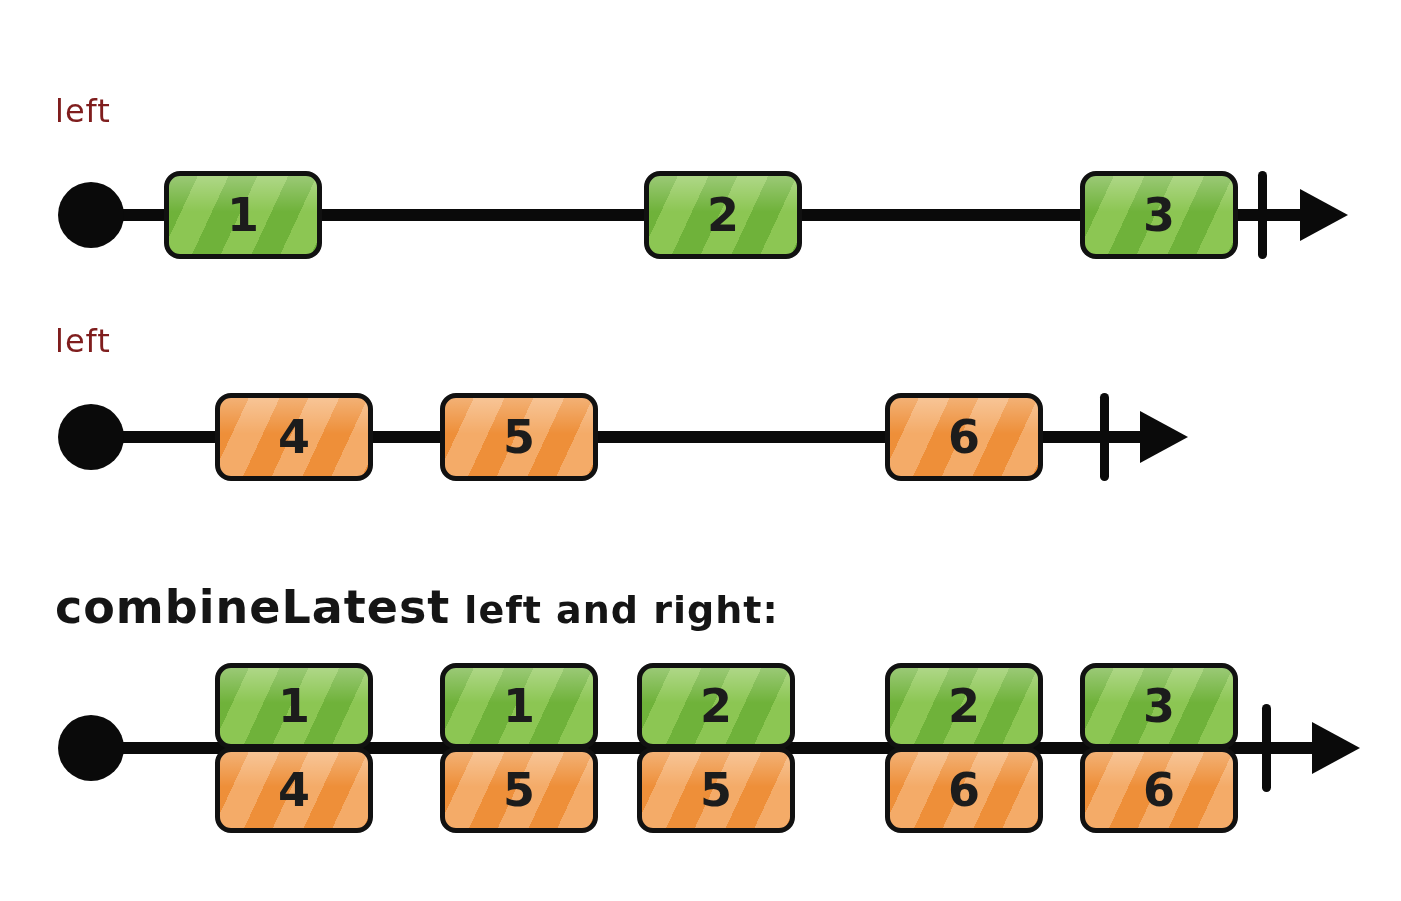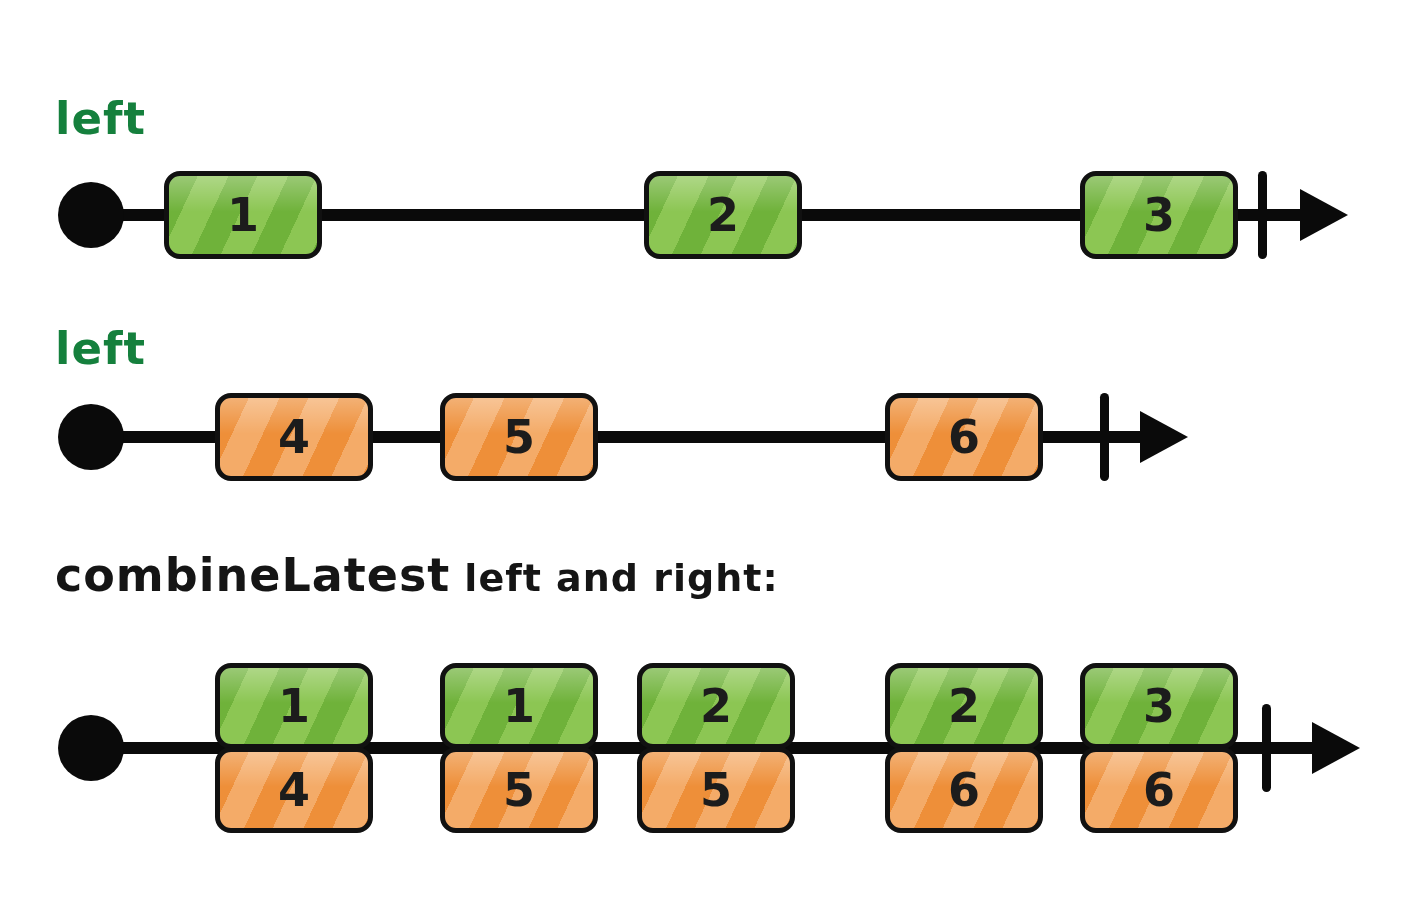--- a/index.html
+++ b/index.html
@@ -13,36 +13,37 @@
     height: 901px;
     background: #ffffff;
     overflow: hidden;
     font-family: "DejaVu Sans", sans-serif;
     color: #151515;
   }
 
   
   .stream-label {
     position: absolute;
-    font-size: 45px;
-    font-weight: bold;
+    font-size: 32px;
+    font-weight: normal;
     letter-spacing: 1px;
-    color: #15803d;
+    color: #7f1d1d;
   }
   .heading {
     position: absolute;
     display: flex;
     align-items: baseline;
     gap: 14px;
     white-space: nowrap;
   }
   .heading .op {
     font-size: 46px;
     font-weight: bold;
     letter-spacing: 1px;
+    margin-top: 32px;
   }
   .heading .rest {
     font-size: 38px;
     font-weight: bold;
     letter-spacing: 1px;
     text-align: right;
   }
 
   
   .tl-line {

